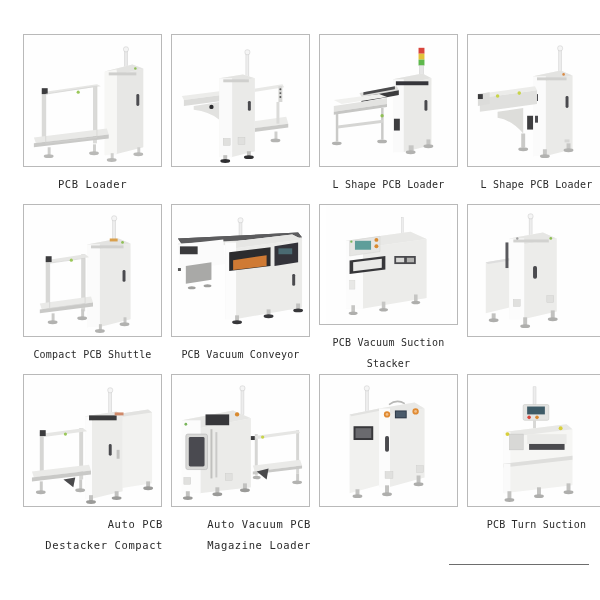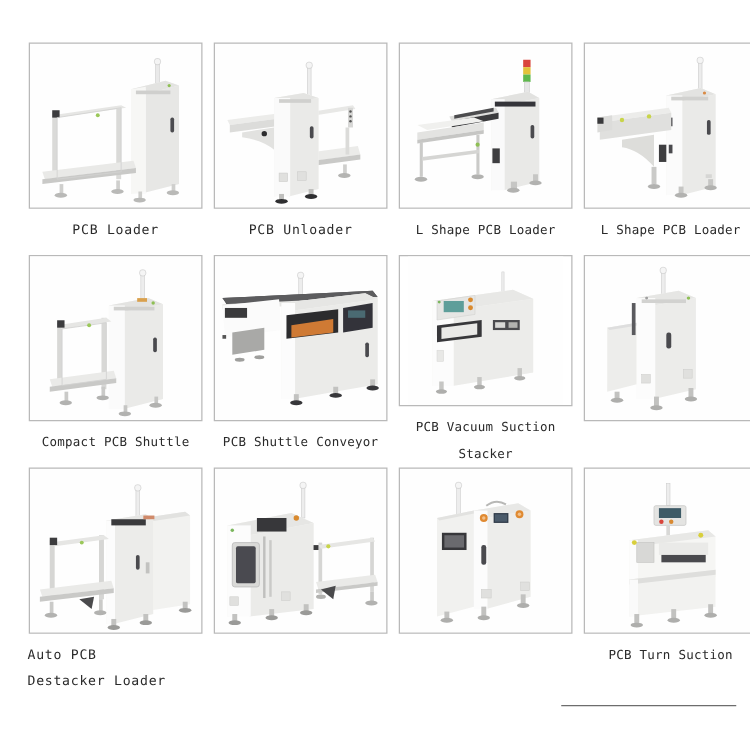--- a/index.html
+++ b/index.html
@@ -40,21 +40,21 @@
     margin-top:7px;
     text-align:center;
     font-size:10.5px;
     line-height:21px;
     letter-spacing:0.6px;
     color:#2a2a2a;
     white-space:pre-line;
     font-family:"DejaVu Sans Mono","Liberation Mono",monospace;
   }
   .cap-wide{font-size:10px;letter-spacing:0.2px;}
-  .cap-r3{text-align:left;}
+  .cap-r3{text-align:right;}
   .underline{
     position:absolute;
     left:449px;top:564px;
     width:140px;height:1px;
     background:#6d6d6d;
   }
   
 </style>
 </head>
 <body>
@@ -131,21 +131,20 @@
         <rect x="77" y="67" width="3" height="10" rx="1.4" fill="#4a4a4e"></rect>
         <rect x="52" y="45" width="26" height="3" fill="#d0d0ce"></rect>
         <rect x="52" y="105" width="7" height="7" fill="#e0e0de" stroke="#c8c8c6" stroke-width="0.4"></rect>
         <rect x="67" y="104" width="7" height="7" fill="#e0e0de" stroke="#c8c8c6" stroke-width="0.4"></rect>
         <rect x="52" y="122" width="4" height="6" fill="#bfbfbd"></rect>
         <ellipse cx="54" cy="128" rx="5" ry="2" fill="#2f2f31"></ellipse>
         <rect x="76" y="118" width="4" height="6" fill="#bfbfbd"></rect>
         <ellipse cx="78" cy="124" rx="5" ry="2" fill="#2f2f31"></ellipse>
       </svg>
     </div>
-    <div class="caption">PCB Unloader</div>
   </div>
 
   <div class="cell">
     <div class="photo">
       <svg viewBox="0 0 139 133" xmlns="http://www.w3.org/2000/svg" aria-hidden="true">
         <rect x="0" y="0" width="139" height="133" fill="#fefefe"></rect>
 
         <rect x="100" y="13" width="6" height="6" fill="#d9453c"></rect>
         <rect x="100" y="19" width="6" height="6" fill="#e2c23a"></rect>
         <rect x="100" y="25" width="6" height="6" fill="#5eb84c"></rect>
@@ -283,21 +282,21 @@
         <rect x="108" y="44" width="14" height="6" fill="#4a6a72"></rect>
         <rect x="122" y="70" width="3" height="12" rx="1.4" fill="#4a4a4e"></rect>
         <rect x="64" y="112" width="4" height="6" fill="#c2c2c0"></rect>
         <ellipse cx="66" cy="119" rx="5" ry="2" fill="#37373a"></ellipse>
         <rect x="96" y="106" width="4" height="6" fill="#c2c2c0"></rect>
         <ellipse cx="98" cy="113" rx="5" ry="2" fill="#37373a"></ellipse>
         <rect x="126" y="100" width="4" height="6" fill="#c2c2c0"></rect>
         <ellipse cx="128" cy="107" rx="5" ry="2" fill="#37373a"></ellipse>
       </svg>
     </div>
-    <div class="caption cap-wide">PCB Shuttle Conveyor</div>
+    <div class="caption cap-wide">PCB Vacuum Conveyor</div>
   </div>
 
   <div class="cell">
     <div class="photo">
       <svg viewBox="0 0 139 133" xmlns="http://www.w3.org/2000/svg" aria-hidden="true">
         <rect x="0" y="0" width="139" height="133" fill="#fefefe"></rect>
         <rect x="84" y="14" width="2" height="24" fill="#ededed" stroke="#c8c8c8" stroke-width="0.4"></rect>
 
         <polygon points="22,40 94,30 112,38 112,104 22,116" fill="#f5f5f3"></polygon>
         <polygon points="22,40 94,30 112,38 40,48" fill="#e8e8e6"></polygon>
@@ -393,21 +392,21 @@
         <rect x="56" y="106" width="3" height="10" fill="#cacac8"></rect>
         <ellipse cx="57" cy="117" rx="5" ry="2" fill="#b2b2b0"></ellipse>
         <rect x="66" y="122" width="4" height="6" fill="#c2c2c0"></rect>
         <ellipse cx="68" cy="129" rx="5" ry="2" fill="#9a9a98"></ellipse>
         <rect x="92" y="118" width="4" height="6" fill="#c2c2c0"></rect>
         <ellipse cx="94" cy="125" rx="5" ry="2" fill="#9a9a98"></ellipse>
         <rect x="124" y="108" width="4" height="6" fill="#c2c2c0"></rect>
         <ellipse cx="126" cy="115" rx="5" ry="2" fill="#9a9a98"></ellipse>
       </svg>
     </div>
-    <div class="caption cap-r3"><span>Auto PCB</span><br><span>Destacker Loader</span></div>
+    <div class="caption cap-r3"><span>Auto PCB</span><br><span>Destacker Compact</span></div>
   </div>
 
   <div class="cell">
     <div class="photo">
       <svg viewBox="0 0 139 133" xmlns="http://www.w3.org/2000/svg" aria-hidden="true">
         <rect x="0" y="0" width="139" height="133" fill="#fefefe"></rect>
         <rect x="70" y="14" width="3" height="26" fill="#ededed" stroke="#c5c5c5" stroke-width="0.4"></rect>
         <rect x="69" y="11" width="5" height="5" rx="2" fill="#f5f5f5" stroke="#bdbdbd" stroke-width="0.4"></rect>
 
         <polygon points="10,46 62,36 80,44 80,114 10,120" fill="#f5f5f3"></polygon>
@@ -437,20 +436,21 @@
         <rect x="126" y="100" width="3" height="8" fill="#cacac8"></rect>
         <ellipse cx="127" cy="109" rx="5" ry="2" fill="#b2b2b0"></ellipse>
         <rect x="14" y="118" width="4" height="6" fill="#c2c2c0"></rect>
         <ellipse cx="16" cy="125" rx="5" ry="2" fill="#9a9a98"></ellipse>
         <rect x="44" y="114" width="4" height="6" fill="#c2c2c0"></rect>
         <ellipse cx="46" cy="121" rx="5" ry="2" fill="#9a9a98"></ellipse>
         <rect x="72" y="110" width="4" height="6" fill="#c2c2c0"></rect>
         <ellipse cx="74" cy="117" rx="5" ry="2" fill="#9a9a98"></ellipse>
       </svg>
     </div>
+    <div class="caption cap-r3"><span>Auto Vacuum PCB</span><br><span>Magazine Loader</span></div>
   </div>
 
   <div class="cell">
     <div class="photo">
       <svg viewBox="0 0 139 133" xmlns="http://www.w3.org/2000/svg" aria-hidden="true">
         <rect x="0" y="0" width="139" height="133" fill="#fefefe"></rect>
         <rect x="46" y="14" width="3" height="26" fill="#ededed" stroke="#c5c5c5" stroke-width="0.4"></rect>
         <rect x="45" y="11" width="5" height="5" rx="2" fill="#f5f5f5" stroke="#bdbdbd" stroke-width="0.4"></rect>
 
         <polygon points="30,40 60,34 60,112 30,120" fill="#f1f1ef"></polygon>

